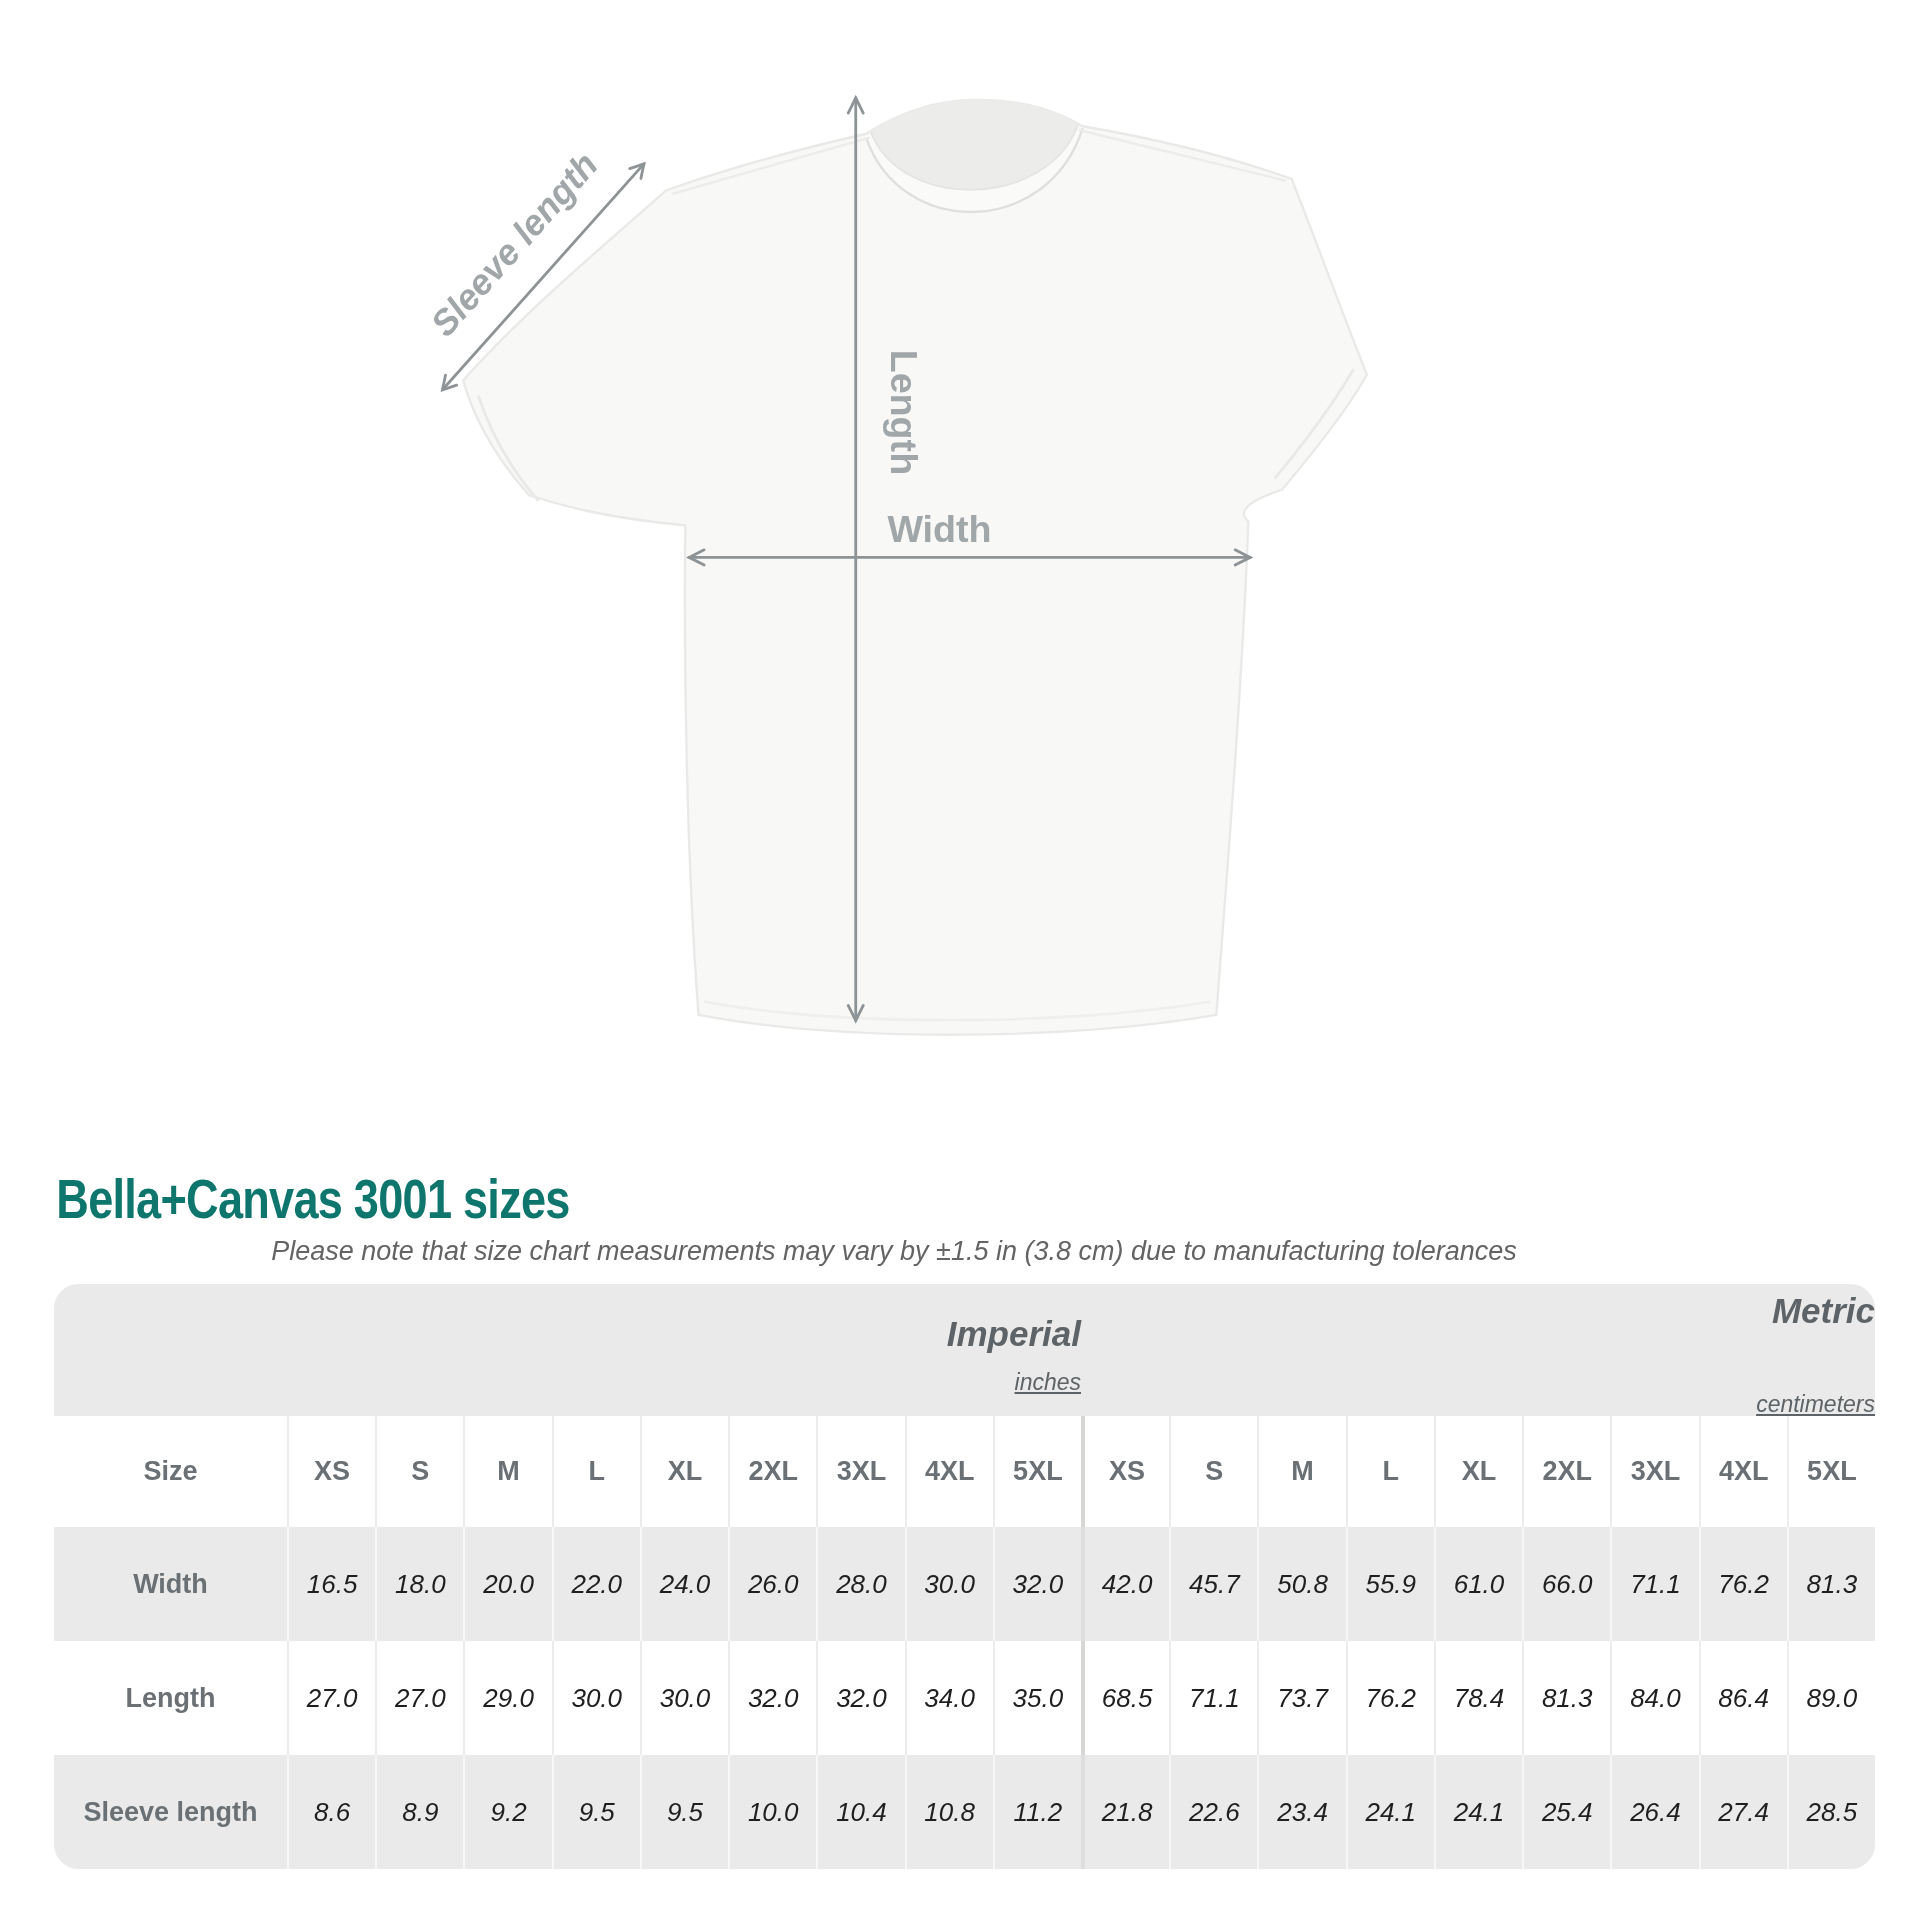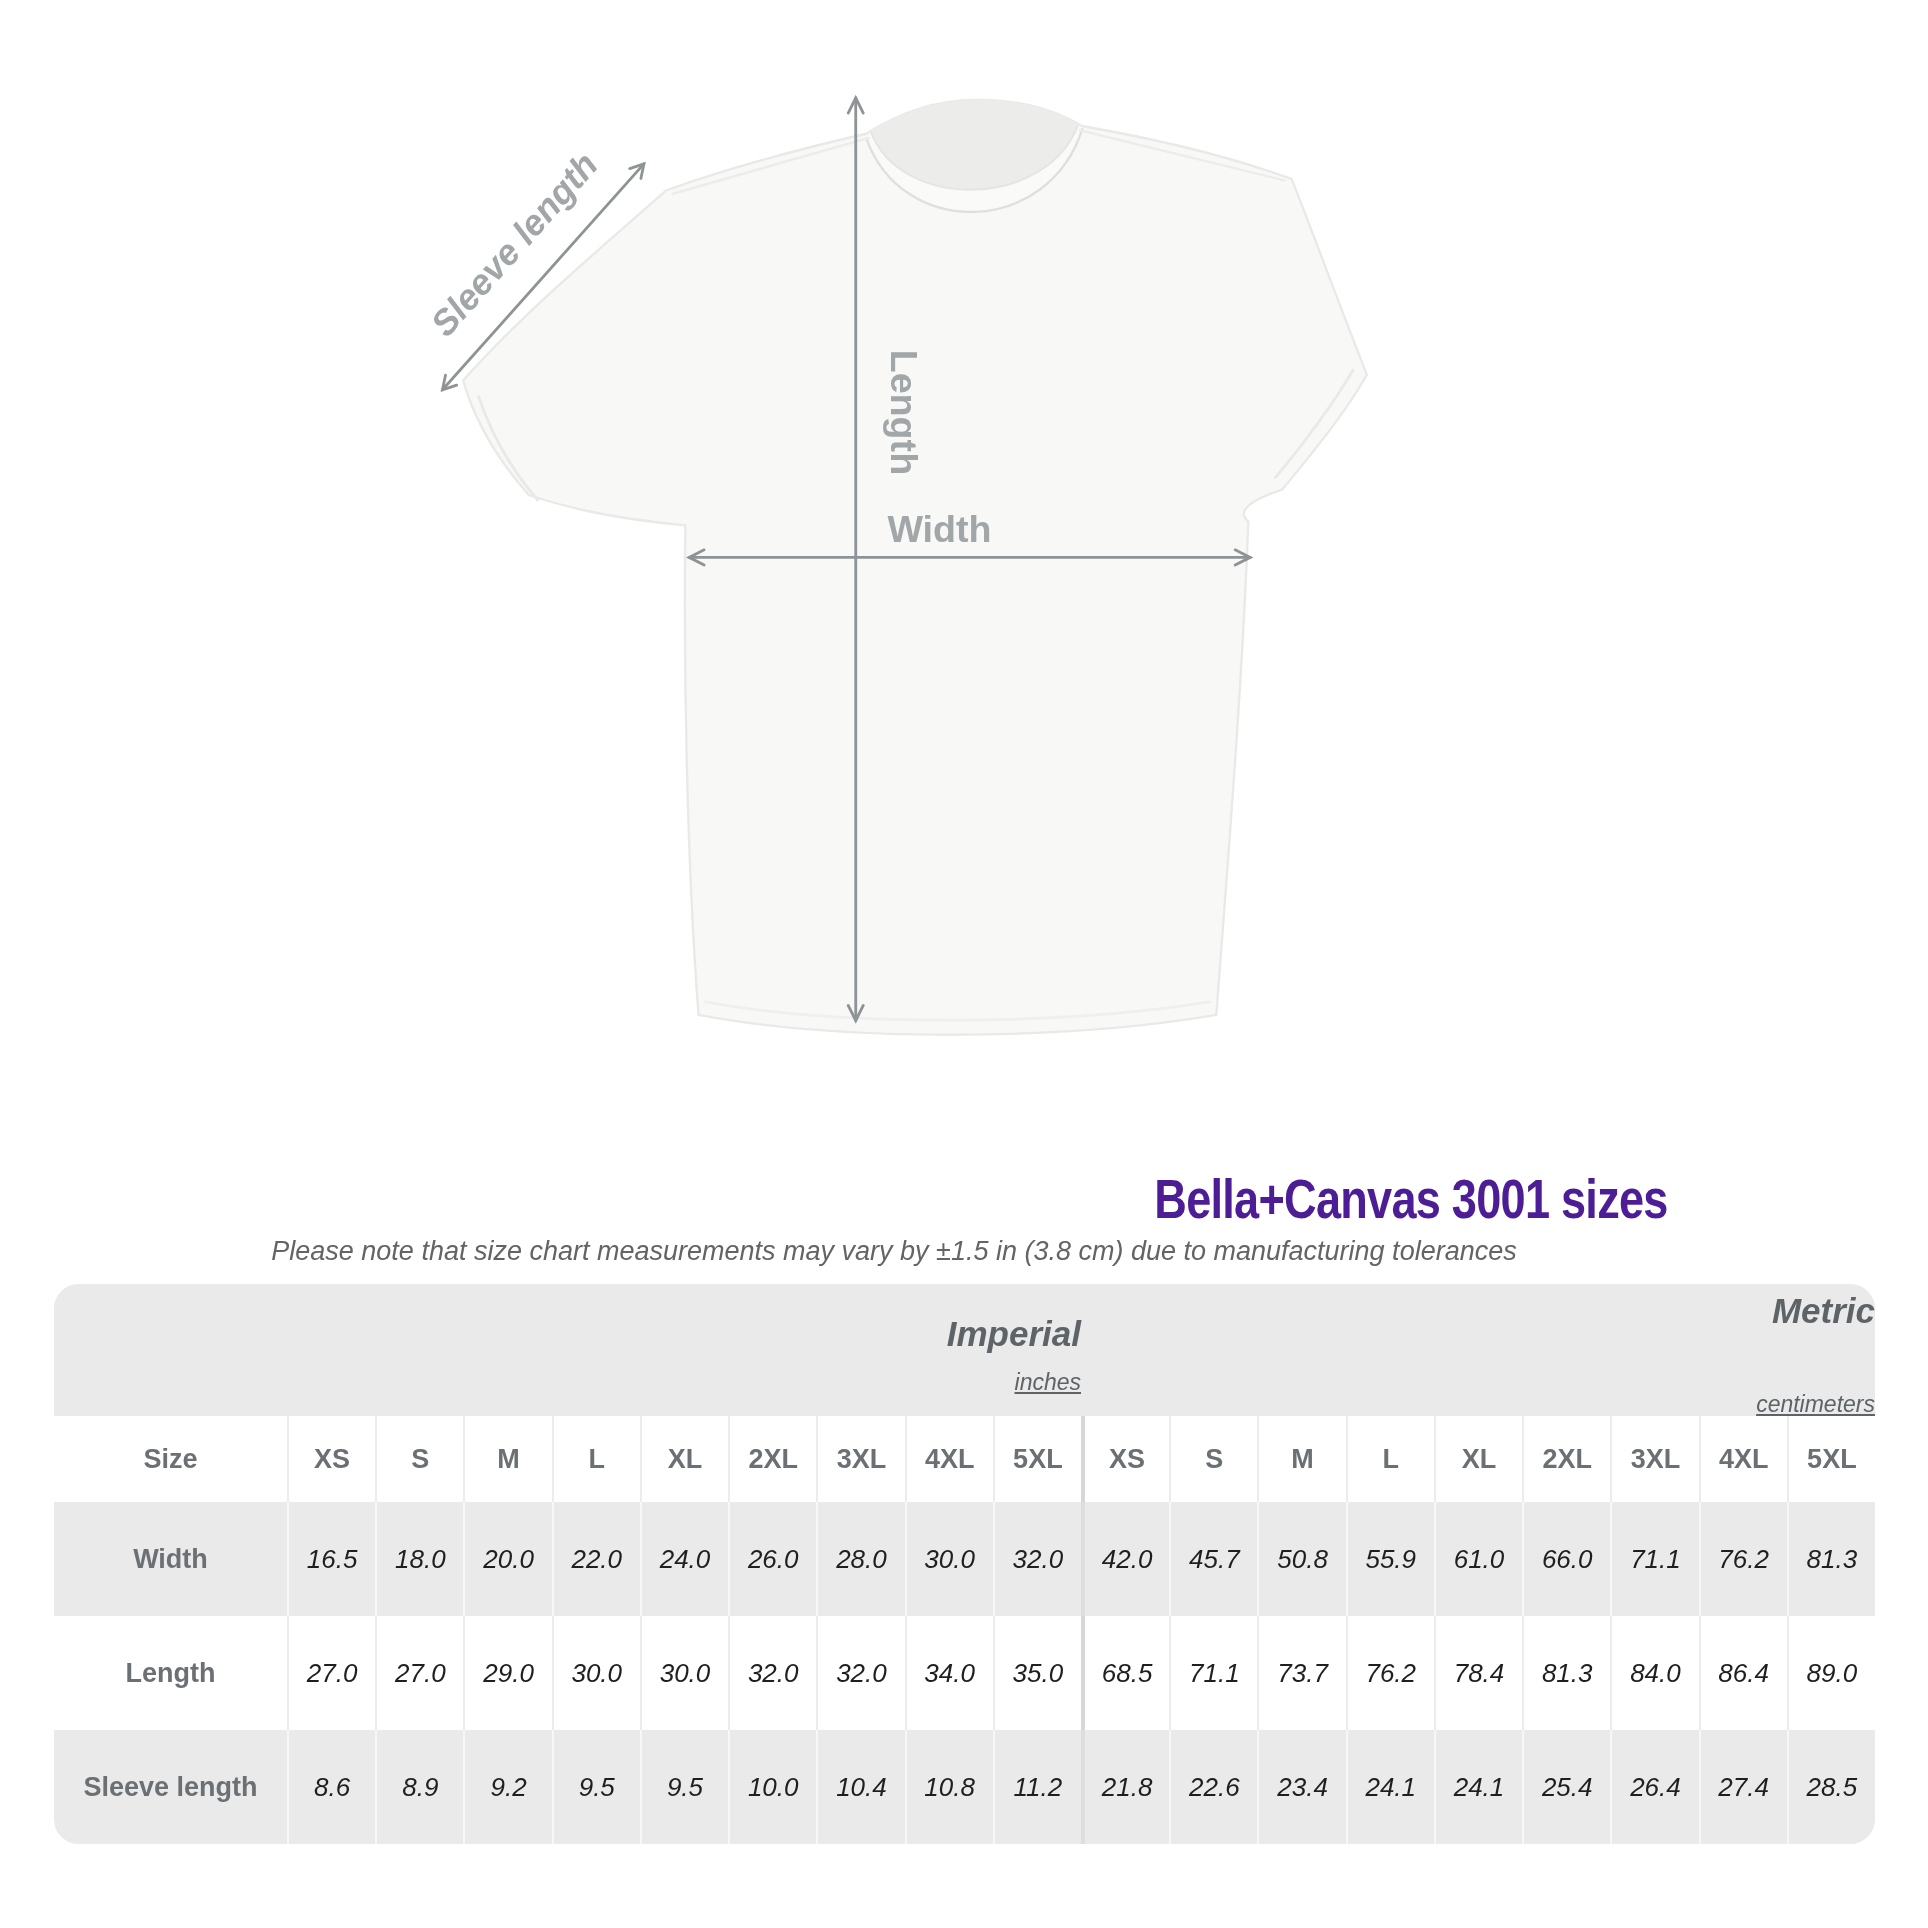--- a/index.html
+++ b/index.html
@@ -5,38 +5,38 @@
   html,body{margin:0;padding:0;}
   body{width:1928px;height:1928px;background:#ffffff;font-family:"Liberation Sans",sans-serif;}
   .page{position:relative;width:1928px;height:1928px;background:#ffffff;overflow:hidden;}
 
   
   .diagram{position:absolute;left:0;top:0;width:1928px;height:1111px;}
   .diagram svg{display:block;width:1928px;height:1111px;}
   .ann-text{font-family:"Liberation Sans",sans-serif;font-weight:bold;fill:#a1a6a9;}
 
   
-  .title{position:absolute;top:1132px;left:0;width:1724px;text-align:right;
-         font-size:55px;font-weight:bold;color:#4c1d95;line-height:1.1;}
+  .title{position:absolute;top:1132px;left:0;width:1724px;text-align:left;
+         font-size:55px;font-weight:bold;color:#0f766e;line-height:1.1;}
   .title .squeeze{display:inline-block;transform:scaleX(.82);transform-origin:center;letter-spacing:-0.9px;}
   .subtitle{position:absolute;top:1209px;left:0;width:1788px;text-align:center;
             font-size:27px;font-style:italic;color:#646464;}
 
   
   .size-table{position:absolute;left:54px;top:1284px;width:1821px;}
   .band{display:grid;grid-template-columns:233px repeat(18,1fr);height:132px;
         background:#eaeaea;border-radius:24.5px 24.5px 0 0;}
   .band .group{display:flex;flex-direction:column;align-items:flex-end;justify-content:center;padding-top:7px;}
   .band .g1{grid-column:1/11;}
   .band .g2{grid-column:11/20;gap:45px;}
   .unit-label{font-size:35px;font-weight:bold;font-style:italic;color:#5d6367;}
   .unit-sub{font-size:23px;font-style:italic;color:#5d6367;margin-top:15px;text-decoration:underline;}
 
   .hrow,.trow{display:grid;grid-template-columns:233px repeat(18,1fr);}
-  .hrow{height:86px;background:#ffffff;--sep:#ececeb;--sepStrong:#d7d7d6;}
+  .hrow{height:111px;background:#ffffff;--sep:#ececeb;--sepStrong:#d7d7d6;}
   .trow{height:114px;}
   .trow.white{background:#ffffff;--sep:#ececeb;--sepStrong:#d7d7d6;}
   .trow.gray{background:#eaeaea;--sep:#f7f7f6;--sepStrong:#dedede;}
   .trow.last{border-radius:0 0 24.5px 24.5px;overflow:hidden;}
 
   .cell{display:flex;align-items:center;justify-content:center;min-width:0;}
   .hrow > .cell:not(:first-child),
   .trow > .cell:not(:first-child){border-left:2.8px solid var(--sep);}
   .cell.strong{border-left:4.7px solid var(--sepStrong) !important;}
   .cell.hdr{font-size:27px;font-weight:bold;color:#6a7074;}

